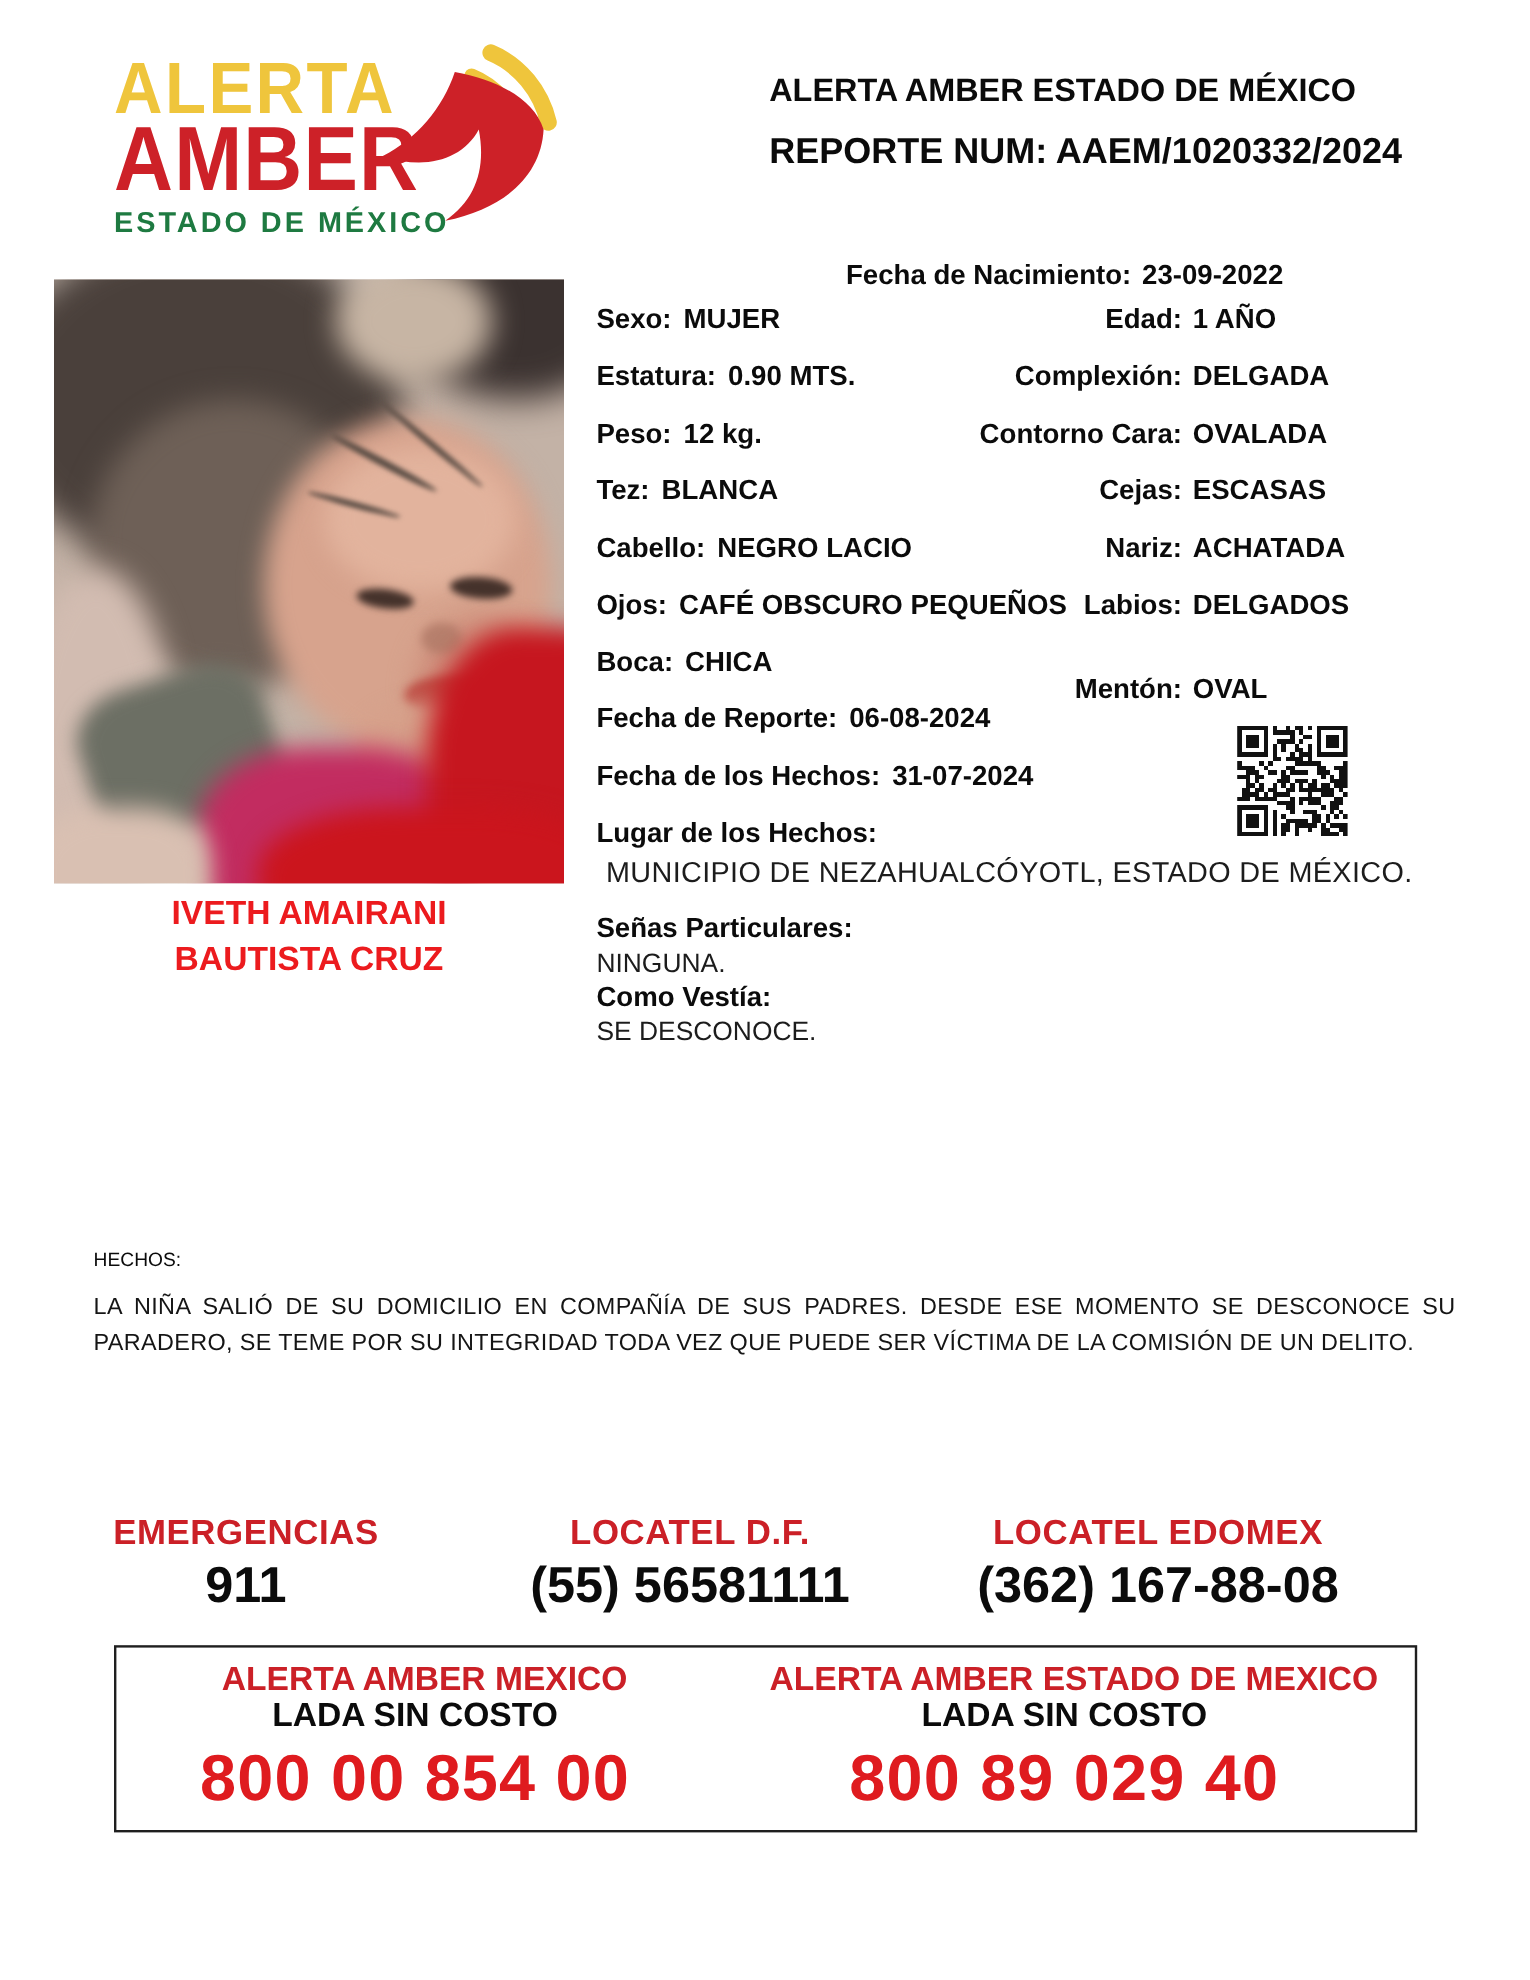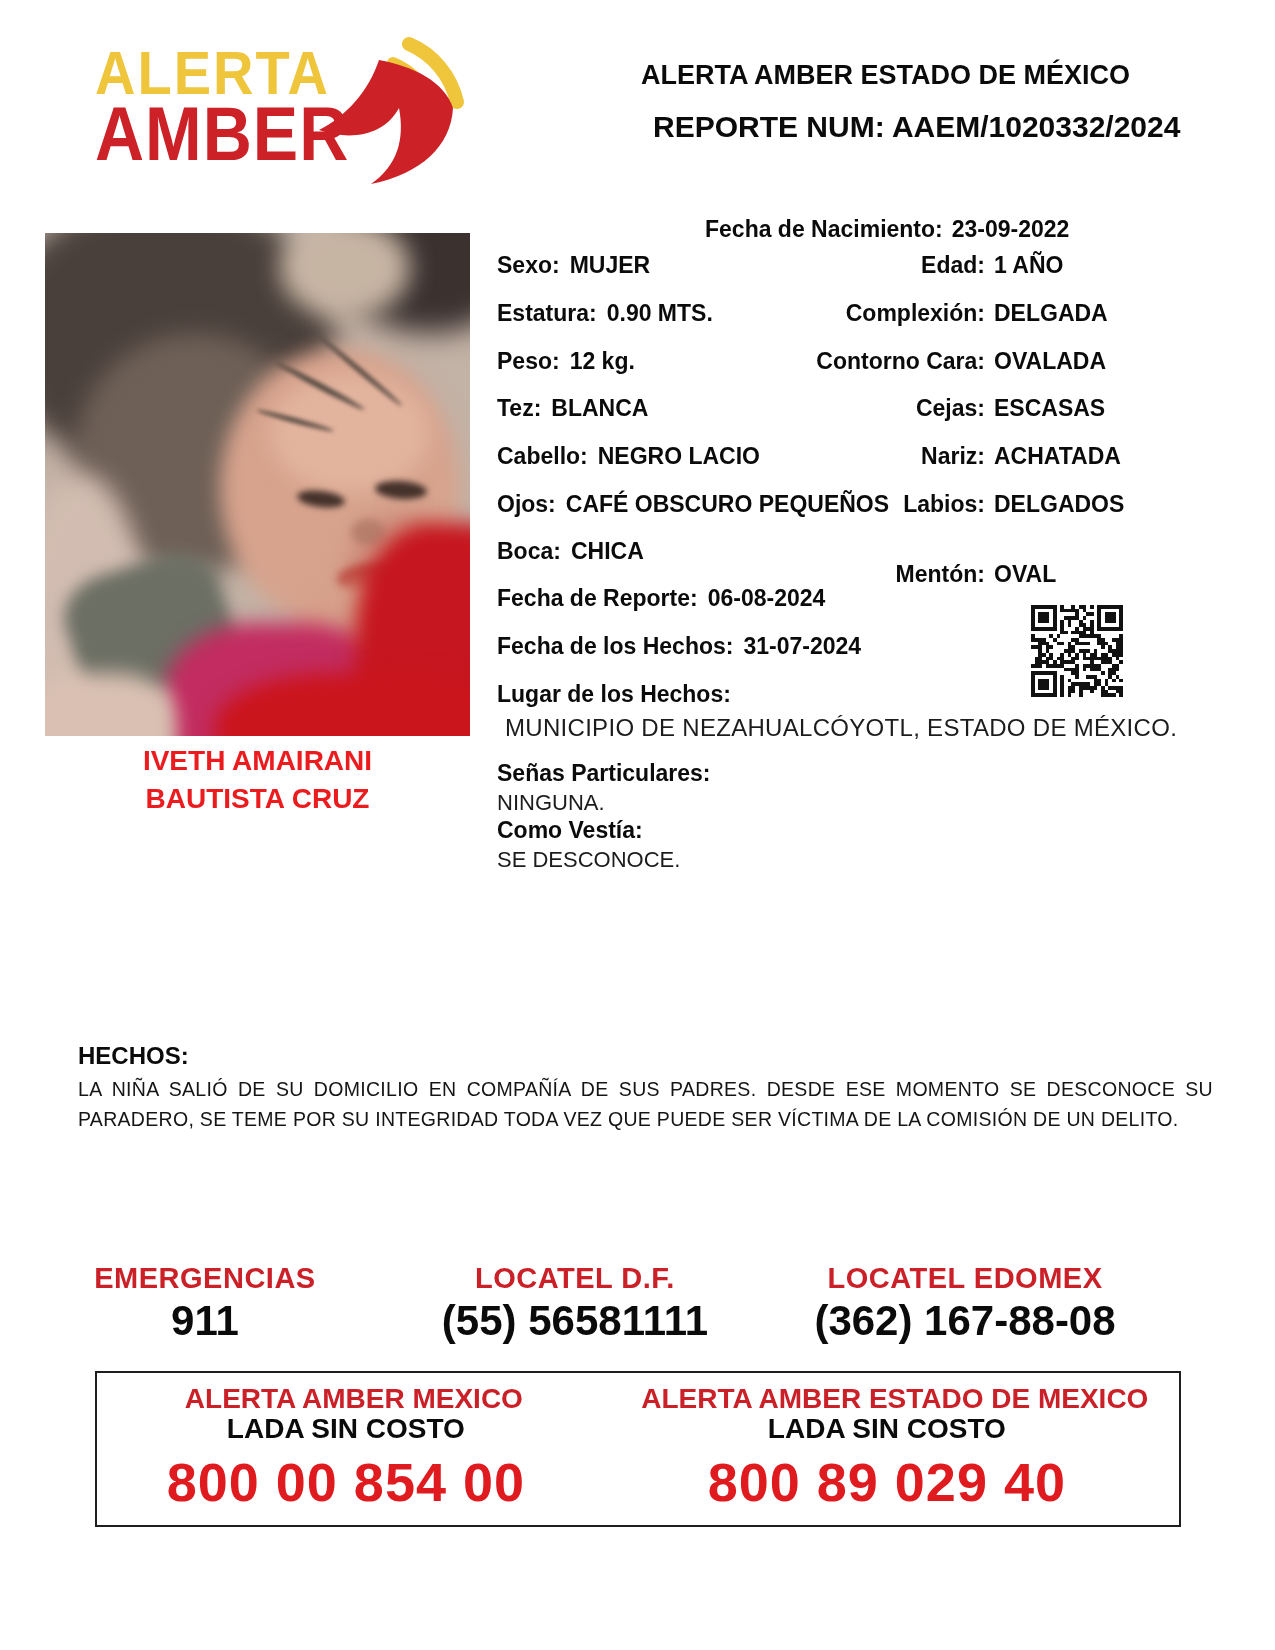--- a/index.html
+++ b/index.html
@@ -19,21 +19,21 @@
   .logo-alerta{font-size:56px;font-weight:800;color:var(--logo_yellow);
     letter-spacing:2px;line-height:58px;transform:scaleY(1.08);transform-origin:top left;}
   .logo-amber{font-size:68px;font-weight:800;color:var(--logo_red);
     letter-spacing:1px;line-height:66px;margin-top:-4px;transform:scaleY(1.12);transform-origin:top left;}
   .logo-edomex{font-size:24px;font-weight:800;color:var(--logo_green);
     letter-spacing:2.5px;margin-top:10px;white-space:nowrap;}
   .logo-swoosh{position:absolute;left:218px;top:-6px;}
 
   
   .hdr-title{position:absolute;left:641px;top:60px;font-size:27px;font-weight:bold;white-space:nowrap;}
-  .hdr-report{position:absolute;left:641px;top:110px;font-size:30px;font-weight:bold;white-space:nowrap;margin-left:12px;}
+  .hdr-report{position:absolute;left:641px;top:110px;font-size:30px;font-weight:bold;white-space:nowrap;}
 
   
   .photo{position:absolute;left:45px;top:233px;width:425px;height:503px;
     background:#c3b2a6;overflow:hidden;}
   .blob{position:absolute;border-radius:50%;}
 
   
   .name{position:absolute;left:45px;top:742px;width:425px;text-align:center;
     color:var(--name_red);font-size:28px;font-weight:bold;line-height:38px;}
 
@@ -45,21 +45,21 @@
   .frow-r .val{margin-left:9px;}
   .birth-row{position:absolute;left:705px;top:216px;font-size:23px;font-weight:bold;white-space:nowrap;}
   .birth-row .val{margin-left:9px;}
   .place-value{position:absolute;left:505px;top:714px;font-size:24px;font-weight:normal;color:#1c1c1c;white-space:nowrap;letter-spacing:0.3px;}
   .small-value{position:absolute;left:497px;font-size:22px;font-weight:normal;color:#1c1c1c;white-space:nowrap;}
 
   
   .qr{position:absolute;left:1031px;top:605px;width:92px;height:92px;}
 
   
-  .hechos-label{position:absolute;left:78px;top:1042px;font-size:24px;font-weight:bold;}
+  .hechos-label{position:absolute;left:78px;top:1042px;font-size:16px;font-weight:normal;}
   .hechos-text{position:absolute;left:78px;top:1074px;width:1135px;font-size:19.5px;
     line-height:30px;text-align:justify;color:#151515;letter-spacing:0.3px;}
 
   
   .contact-col{position:absolute;top:1262px;text-align:center;}
   .contact-label{color:var(--dark_red);font-size:29px;font-weight:bold;letter-spacing:0.5px;}
   .contact-number{color:var(--text);font-size:42px;font-weight:bold;margin-top:2px;}
   .c1{left:55px;width:300px;}
   .c2{left:380px;width:390px;}
   .c3{left:765px;width:400px;}
@@ -75,20 +75,21 @@
   .fnum{color:var(--red);font-size:54px;font-weight:bold;margin-top:6px;letter-spacing:1px;white-space:nowrap;}
 </style>
 </head>
 <body>
 
 <div>
 
   <div class="logo">
     <div class="logo-alerta">ALERTA</div>
     <div class="logo-amber">AMBER</div>
+    <div class="logo-edomex">ESTADO DE MÉXICO</div>
     <svg class="logo-swoosh" width="160" height="160" viewBox="0 0 160 160">
       <path d="M96,8 C120,18 138,40 144,66" fill="none" stroke="#EFC53C" stroke-width="14" stroke-linecap="round"></path>
       <path d="M80,27 C100,35 116,53 122,75" fill="none" stroke="#EFC53C" stroke-width="12" stroke-linecap="round"></path>
       <path d="M64,46 C80,52 94,66 99,84" fill="none" stroke="#EFC53C" stroke-width="10" stroke-linecap="round"></path>
       <path d="M66,24 C56,54 34,80 6,94 C40,106 72,98 86,72 C92,104 84,130 58,148 C108,138 138,110 140,72 C132,46 100,30 66,24 Z" fill="#CD2128"></path>
     </svg>
   </div>
 
   <div class="hdr-title">ALERTA AMBER ESTADO DE MÉXICO</div>
   <div class="hdr-report">REPORTE NUM: AAEM/1020332/2024</div>

